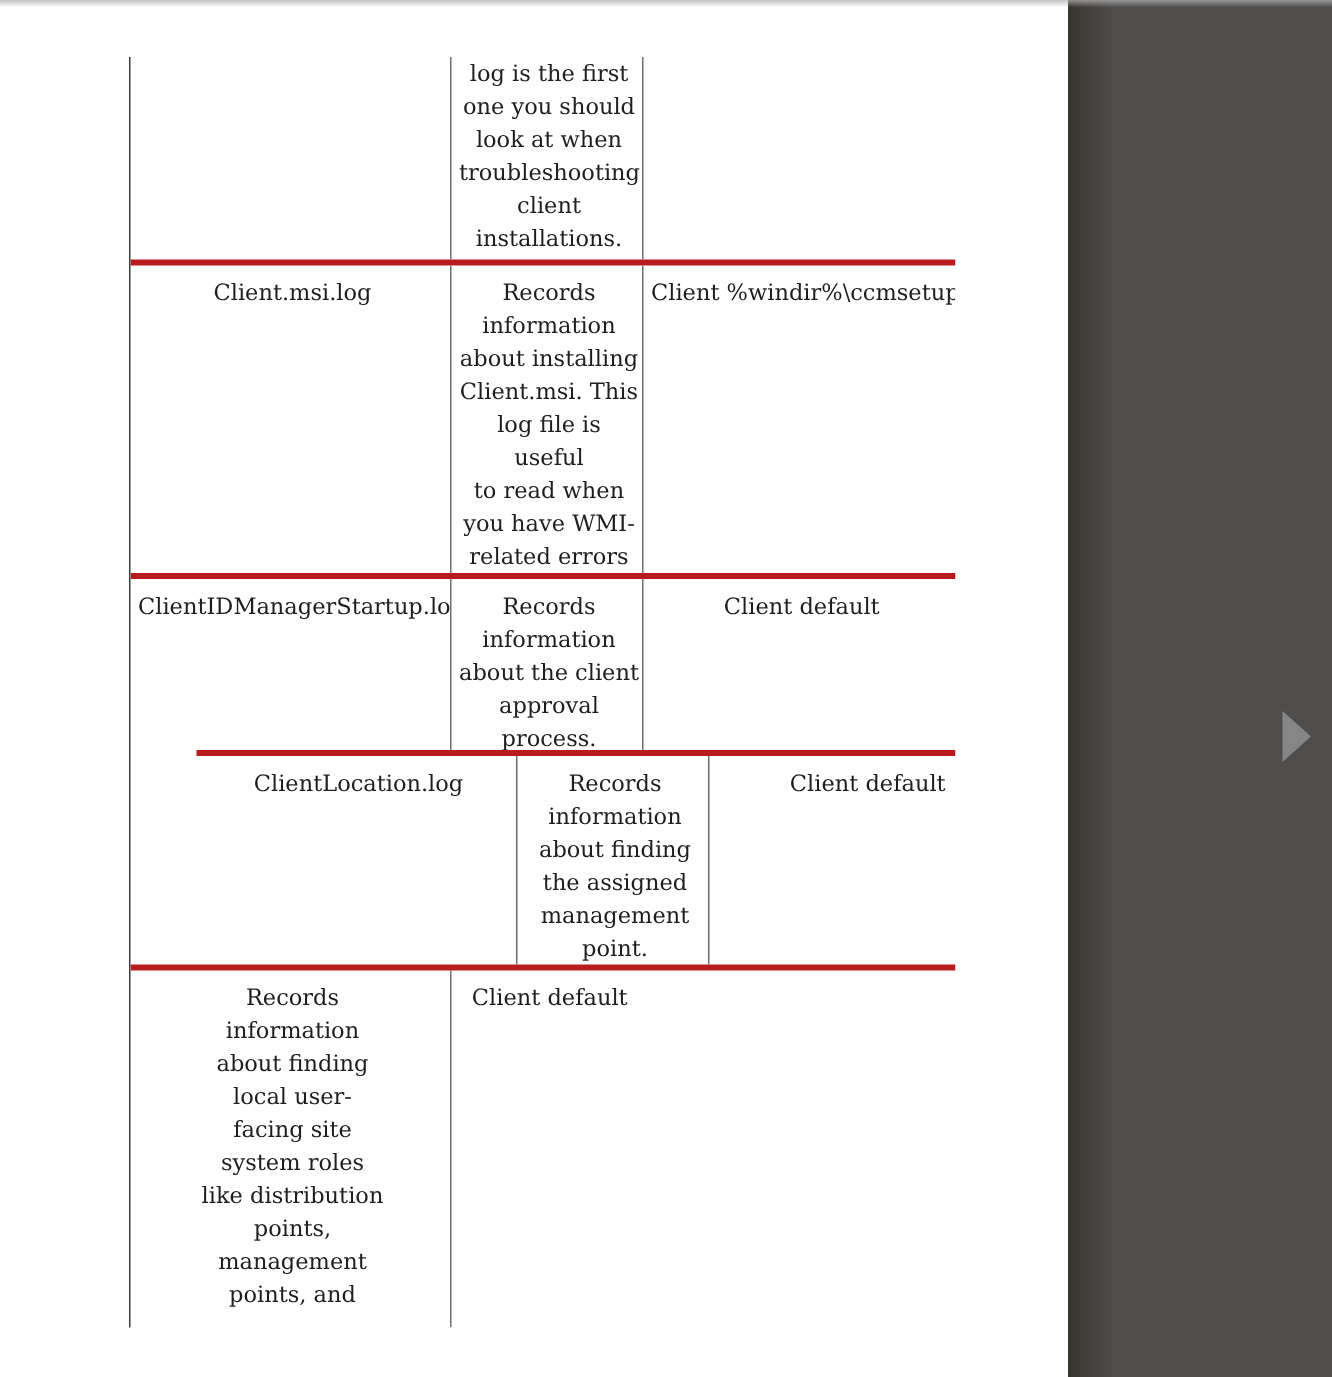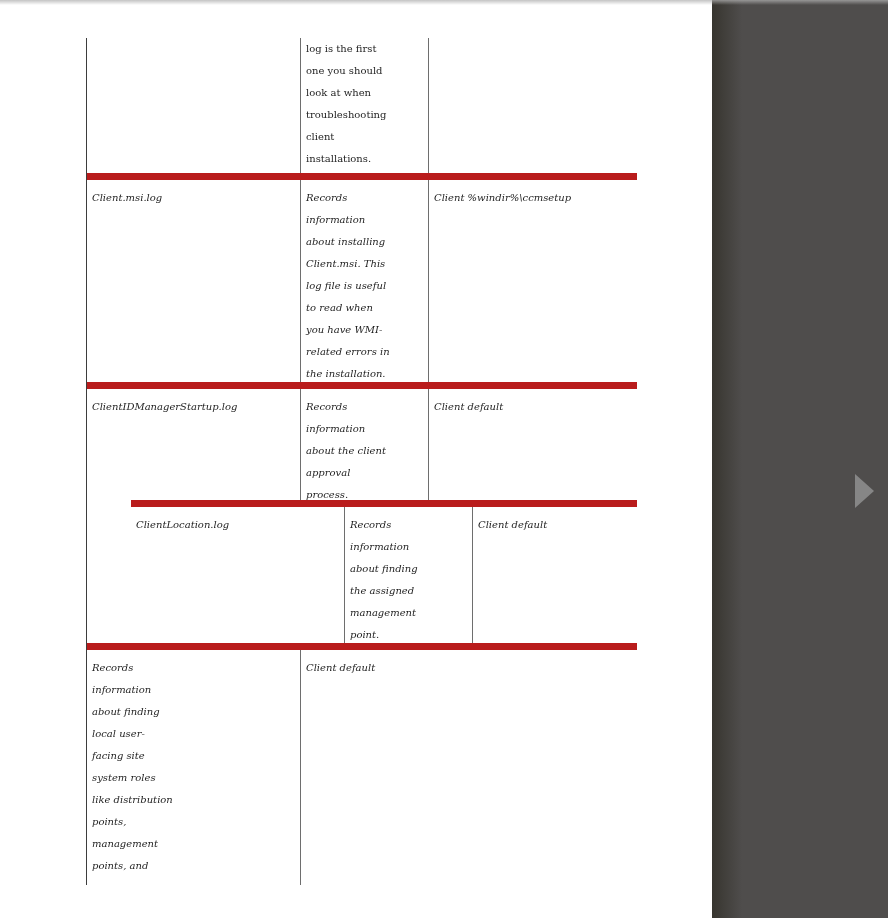--- a/index.html
+++ b/index.html
@@ -24,30 +24,31 @@
   }
   
   .doc-table {
     position: absolute;
     left: 86px; top: 38px;
     width: 551px; height: 847px;
     overflow: hidden;
     border-left: 1px solid #3d3d3d;
     box-sizing: border-box;
     color: #1e1e1e;
-    font-size: 10px;
+    font-size: 15px;
     line-height: 22px;
+    text-align: center;
   }
   .row {
     display: grid;
     grid-template-columns: 214px 128px 208px;
     box-sizing: border-box;
     overflow: hidden;
   }
-  .row + .row { border-top: 7px solid #b91c1c; font-style: italic; }
+  .row + .row { border-top: 4px solid #b91c1c; }
   .row0 { height: 135px; }
   .row1 { height: 209px; }
   .row2 { height: 118px; }
   .row3 { height: 143px; margin-left: 44px; }
   .row4 { height: 242px; }
   .cell {
     box-sizing: border-box;
     padding: 7px 2px 0 5px;
     overflow: hidden;
   }

